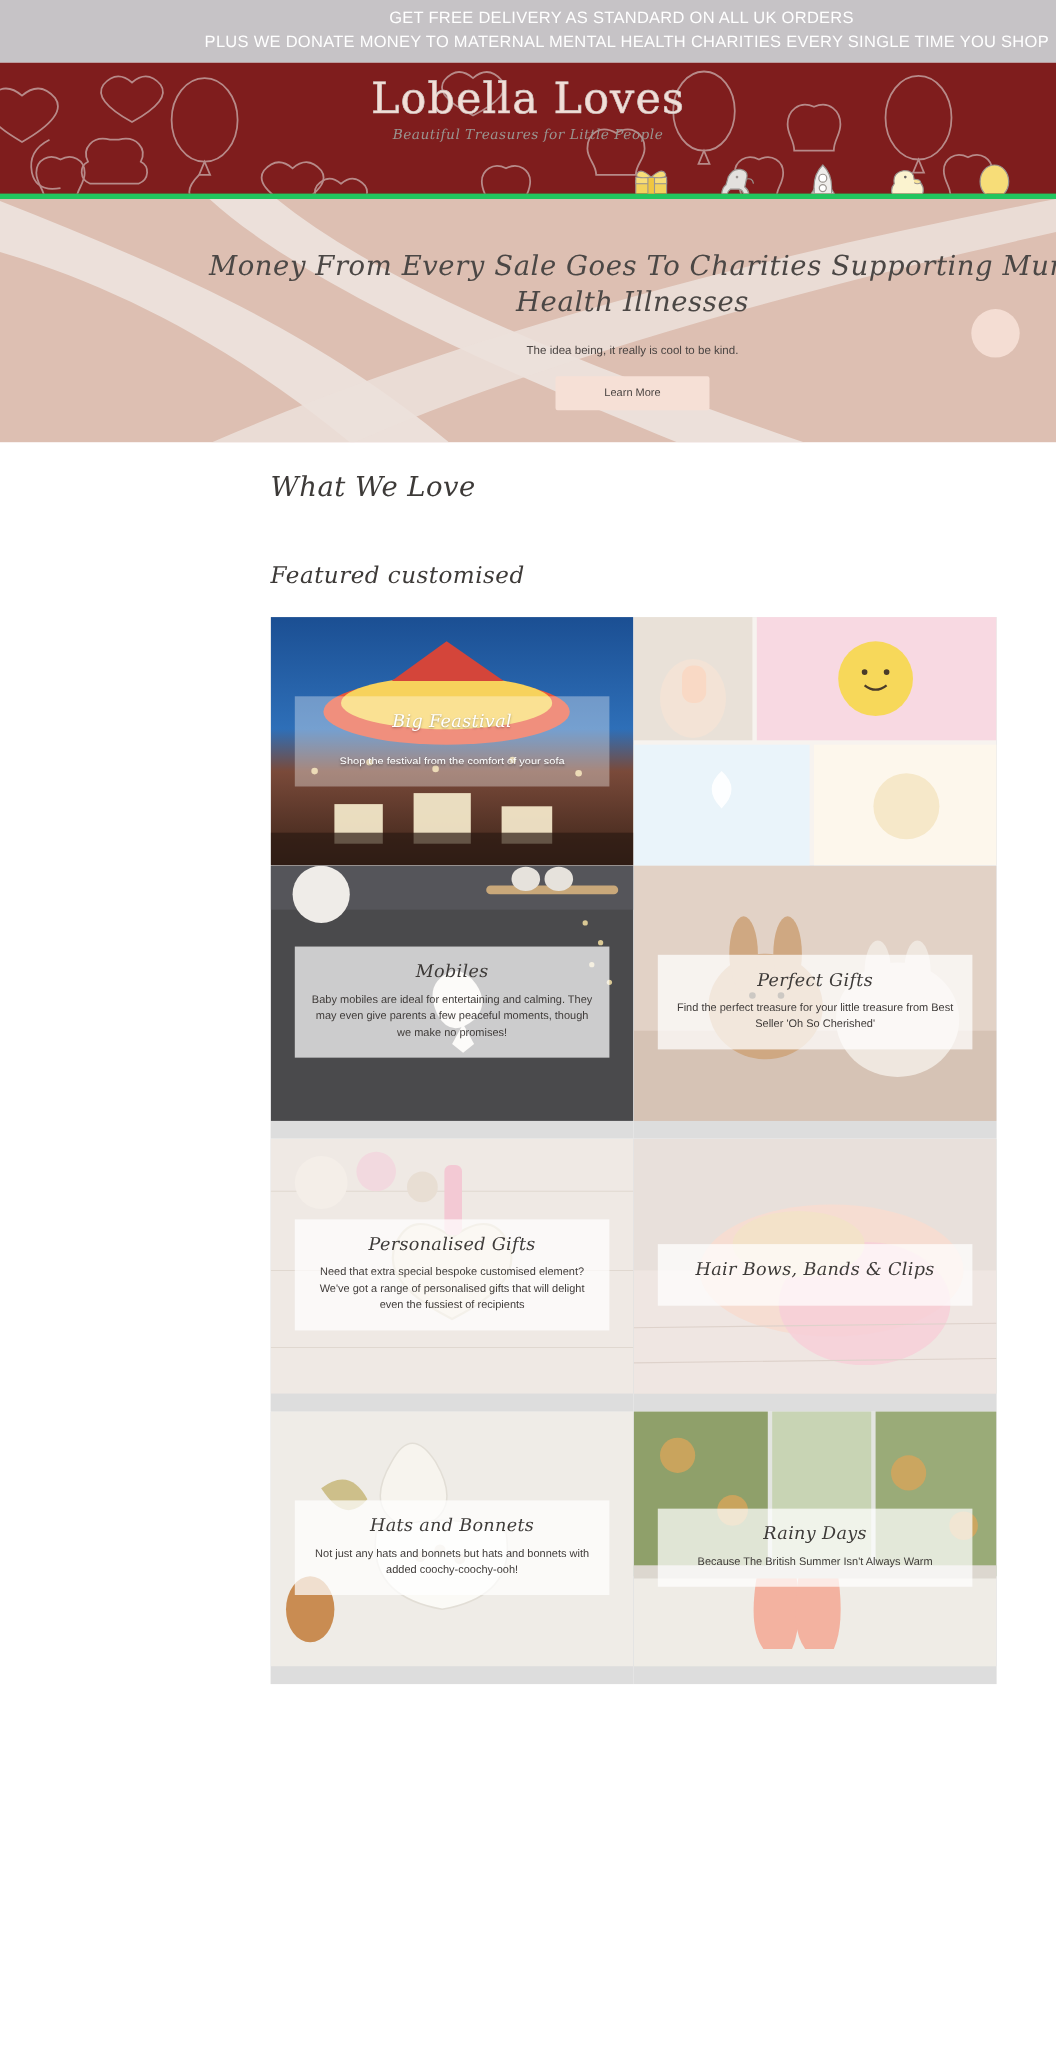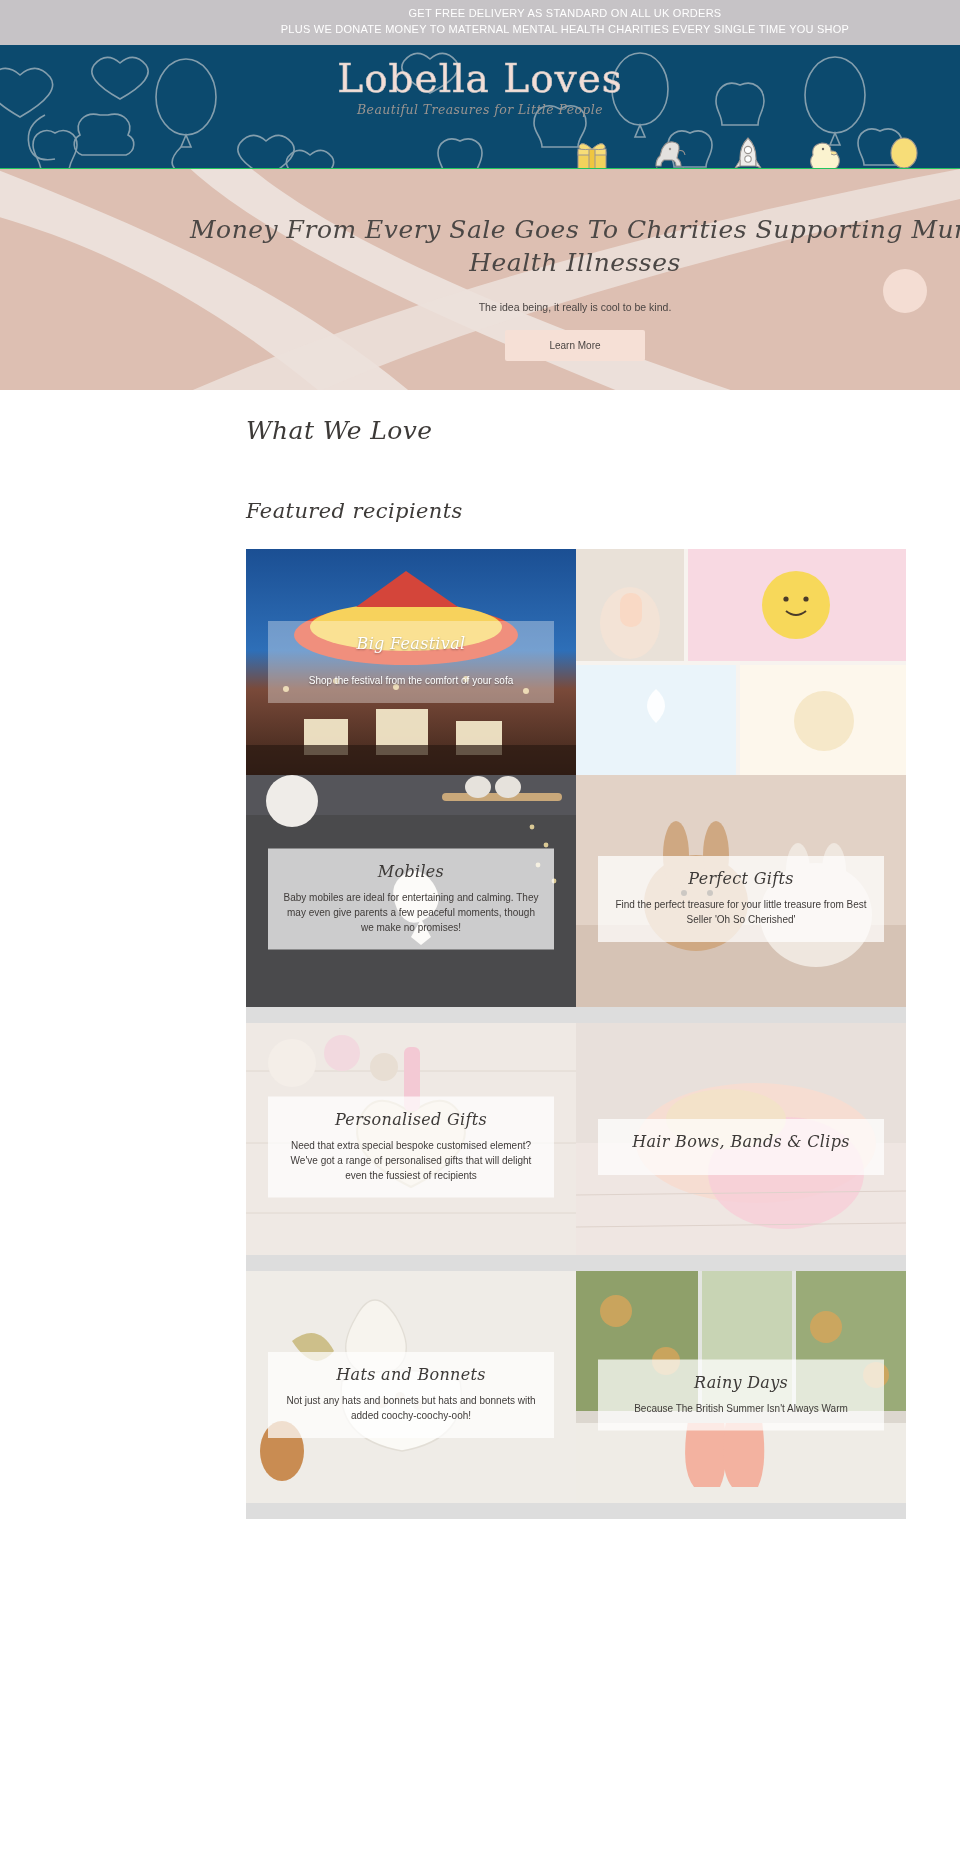--- a/index.html
+++ b/index.html
@@ -11,36 +11,36 @@
     overflow-x: hidden;
   }
   .page { width: 960px; position: relative; }
 
   
   .announce {
     background: #c6c3c6;
     color: #ffffff;
     text-align: center;
     padding: 6px 16px 7px;
-    font-size: 11px;
+    font-size: 15px;
     letter-spacing: .25px;
     line-height: 1.45;
     width: 100%;
   }
   .announce .ln { display: block; white-space: nowrap; }
   .announce .ln1 { padding-left: 170px; }
   .announce .ln2 { padding-left: 170px; }
 
   
   .header {
     position: relative;
     height: 124px;
-    background: #0c4a6e;
+    background: #7f1d1d;
     overflow: hidden;
-    border-bottom: 1px solid #22c55e;
+    border-bottom: 5px solid #22c55e;
   }
   .header-pattern {
     position: absolute; inset: 0;
     opacity: .55;
     pointer-events: none;
   }
   .logo-wrap {
     position: absolute;
     left: 0; right: 0; top: 14px;
     text-align: center;
@@ -308,21 +308,21 @@
         <span>Money From Every Sale Goes To Charities Supporting Mums</span>
         <span class="l2">Health Illnesses</span>
       </div>
       <div class="hero-sub">The idea being, it really is cool to be kind.</div>
       <button class="hero-btn">Learn More</button>
     </div>
   </div>
 
   <div class="section">
     <div class="script-h1">What We Love</div>
-    <div class="script-h2">Featured recipients</div>
+    <div class="script-h2">Featured customised</div>
   </div>
 
   <div class="grid">
 
     <div class="card light">
       <svg class="card-bg" viewBox="0 0 330 226" preserveAspectRatio="none">
         <defs>
             <linearGradient id="g1" x1="0" y1="0" x2="0" y2="1">
           <stop offset="0" stop-color="#1b4f93"></stop>
               <stop offset="0.45" stop-color="#2e6fb8"></stop>

